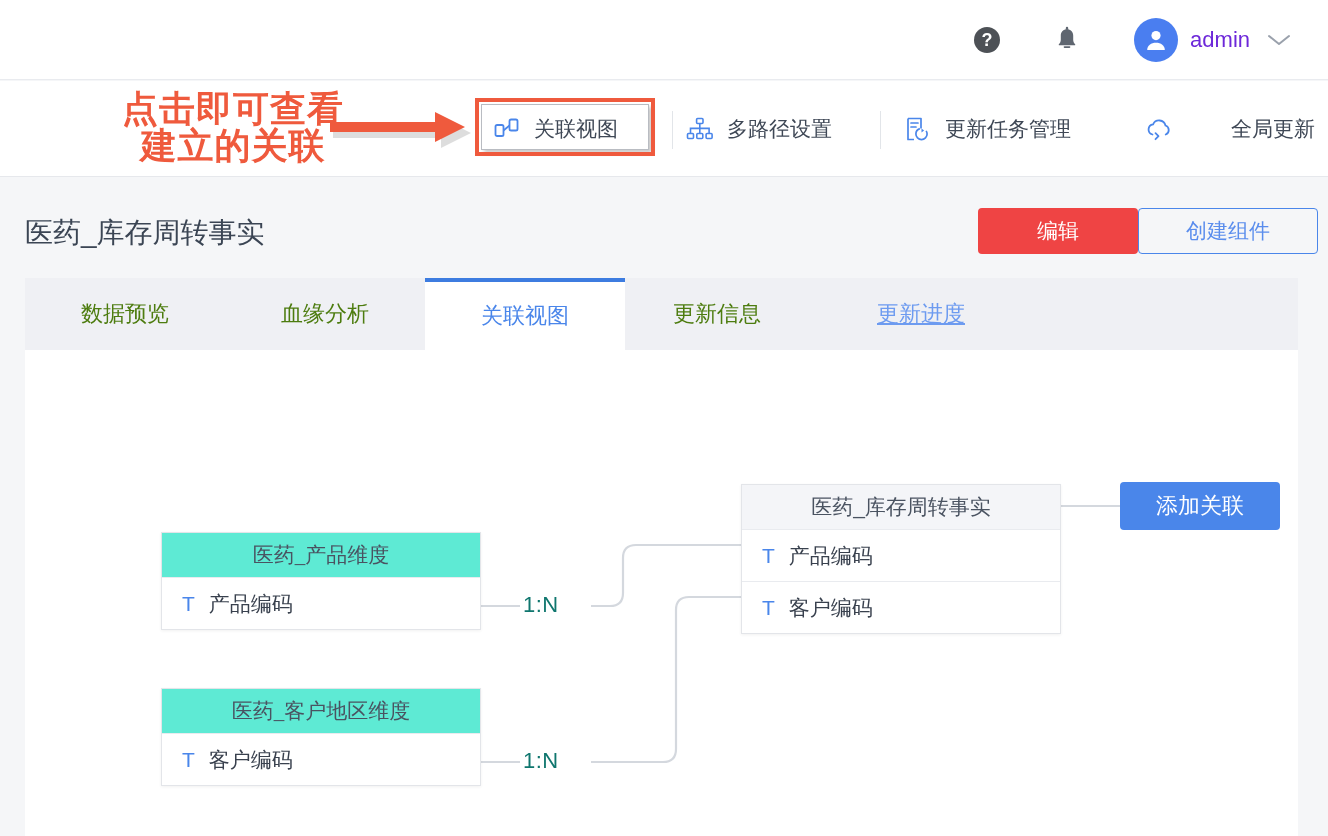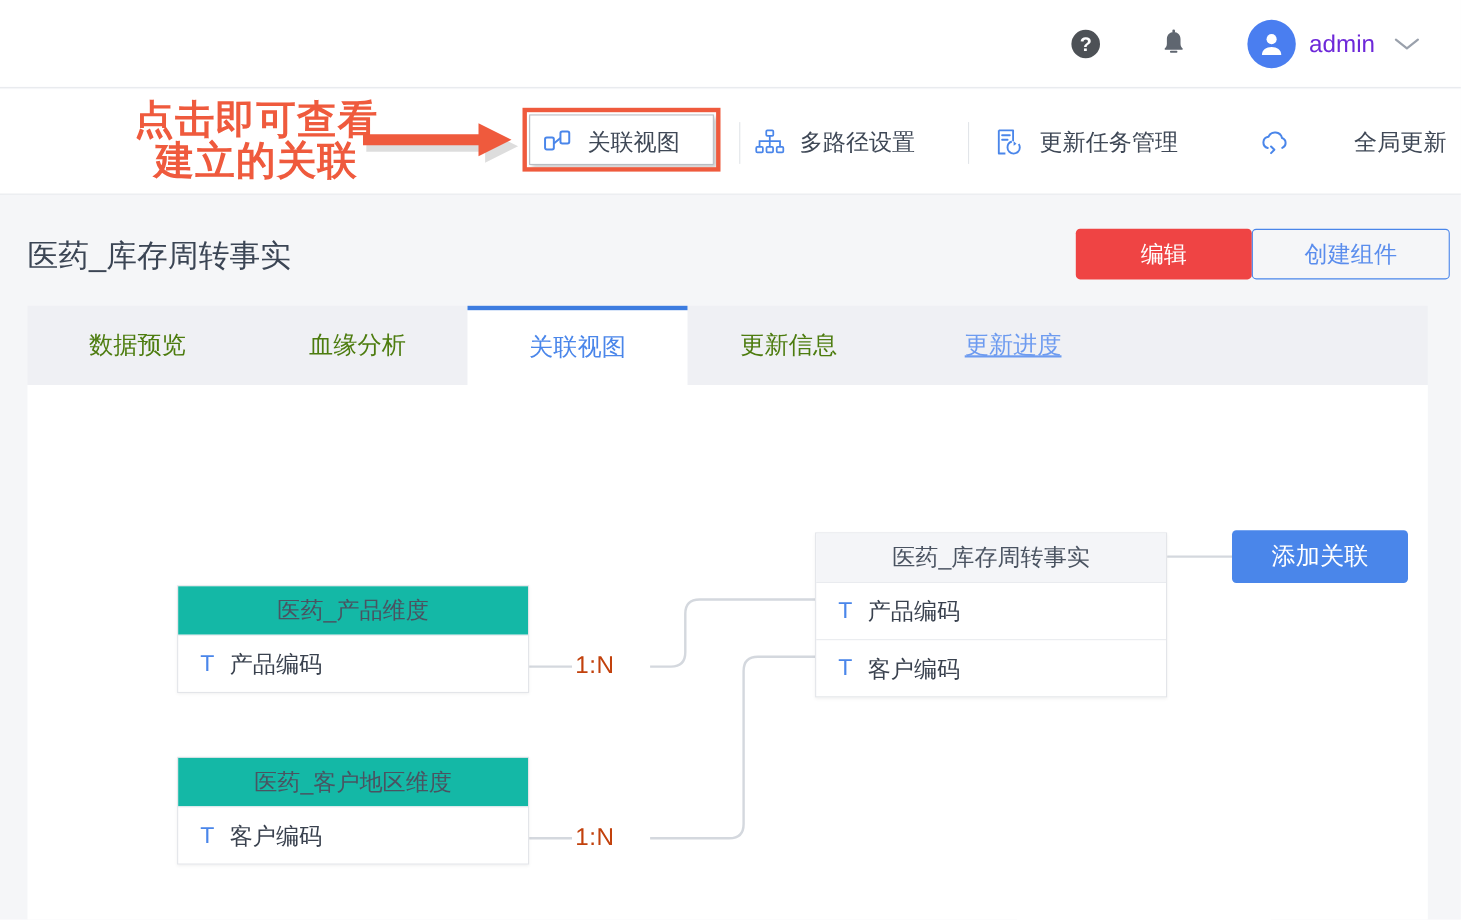--- a/index.html
+++ b/index.html
@@ -211,21 +211,21 @@
   }
   .node-header {
     height: 44px;
     display: flex;
     align-items: center;
     justify-content: center;
     font-size: 21px;
     color: #4a5361;
     box-sizing: border-box;
   }
-  .node-header.dim { background: #14b8a6; }
+  .node-header.dim { background: #5eead4; font-family: Liberation Serif, serif; }
   .node-header.fact { background: #f4f5f8; }
   .node-field {
     height: 52px;
     display: flex;
     align-items: center;
     padding-left: 20px;
     font-size: 21px;
     color: #39414e;
     border-top: 1px solid #e9ebef;
     box-sizing: border-box;
@@ -234,21 +234,21 @@
   .field-type-icon {
     color: #4a86ea;
     font-size: 21px;
     margin-right: 14px;
     font-family: "Liberation Sans", sans-serif;
     line-height: 1;
   }
   .card-label {
     position: absolute;
     font-size: 22px;
-    color: #c2410c;
+    color: #0f766e;
     letter-spacing: 0.5px;
   }
   .btn-add-rel {
     position: absolute;
     width: 160px; height: 48px;
     background: #4a86ea;
     color: #ffffff;
     border: none;
     border-radius: 4px;
     font-size: 22px;

